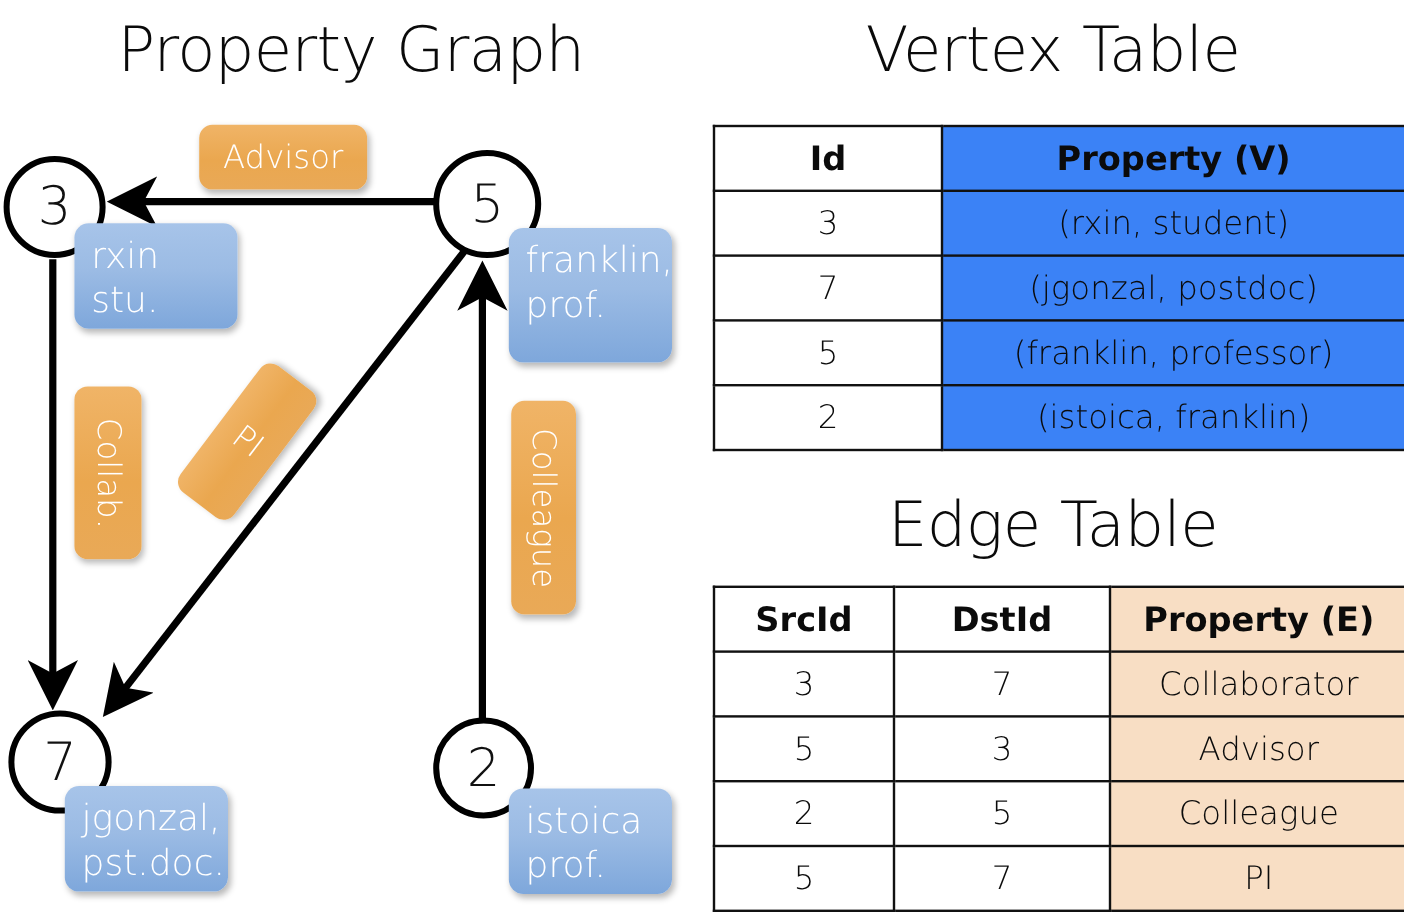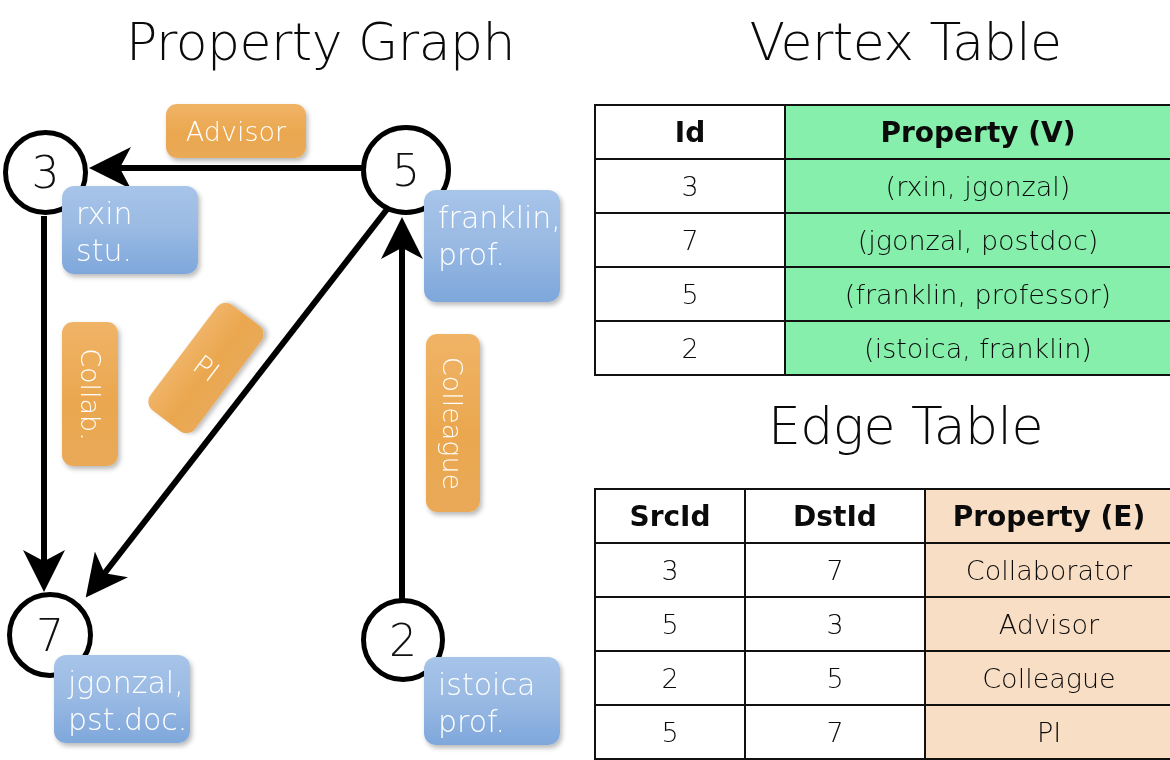--- a/index.html
+++ b/index.html
@@ -20,25 +20,24 @@
   .title {
     position: absolute;
     font-family: "DejaVu Sans", sans-serif;
     font-weight: 300;
     font-size: 52px;
     letter-spacing: -0.5px;
     color: #0a0a0a;
     text-align: center;
     white-space: nowrap;
     line-height: 1;
-    margin-left: 28px;
   }
   #title-property-graph { left: 0;   top: 16px;  width: 585px; }
   #title-vertex-table   { left: 585px; top: 16px;  width: 585px; }
-  #title-edge-table     { left: 585px; top: 400px; width: 585px; }
+  #title-edge-table     { left: 585px; top: 412px; width: 585px; }
 
   
   #graph-panel {
     position: absolute;
     left: 0; top: 0;
     width: 585px; height: 760px;
   }
   #graph-edges {
     position: absolute;
     left: 0; top: 0;
@@ -127,21 +126,21 @@
     height: 52px;
     background: #ffffff;
   }
   .data-table th {
     font-weight: bold;
     font-size: 28px;
   }
 
   #vertex-table { left: 594px; top: 104px; width: 572px; }
   #vertex-table .col-id   { width: 188px; margin-left: 12px; }
-  #vertex-table .col-prop { width: 384px; background: #86efac; }
+  #vertex-table .col-prop { width: 384px; background: #3b82f6; }
 
   #edge-table { left: 594px; top: 488px; width: 572px; }
   #edge-table .col-src  { width: 148px; }
   #edge-table .col-dst  { width: 178px; }
   #edge-table .col-prop { width: 246px; background: #f8dec4; }
 </style>
 </head>
 <body>
 
 <div class="title" id="title-property-graph">Property Graph</div>
@@ -201,21 +200,21 @@
 <table class="data-table" id="vertex-table">
   <thead>
     <tr>
       <th class="col-id">Id</th>
       <th class="col-prop">Property (V)</th>
     </tr>
   </thead>
   <tbody>
     <tr>
       <td class="col-id">3</td>
-      <td class="col-prop">(rxin, jgonzal)</td>
+      <td class="col-prop">(rxin, student)</td>
     </tr>
     <tr>
       <td class="col-id">7</td>
       <td class="col-prop">(jgonzal, postdoc)</td>
     </tr>
     <tr>
       <td class="col-id">5</td>
       <td class="col-prop">(franklin, professor)</td>
     </tr>
     <tr>

